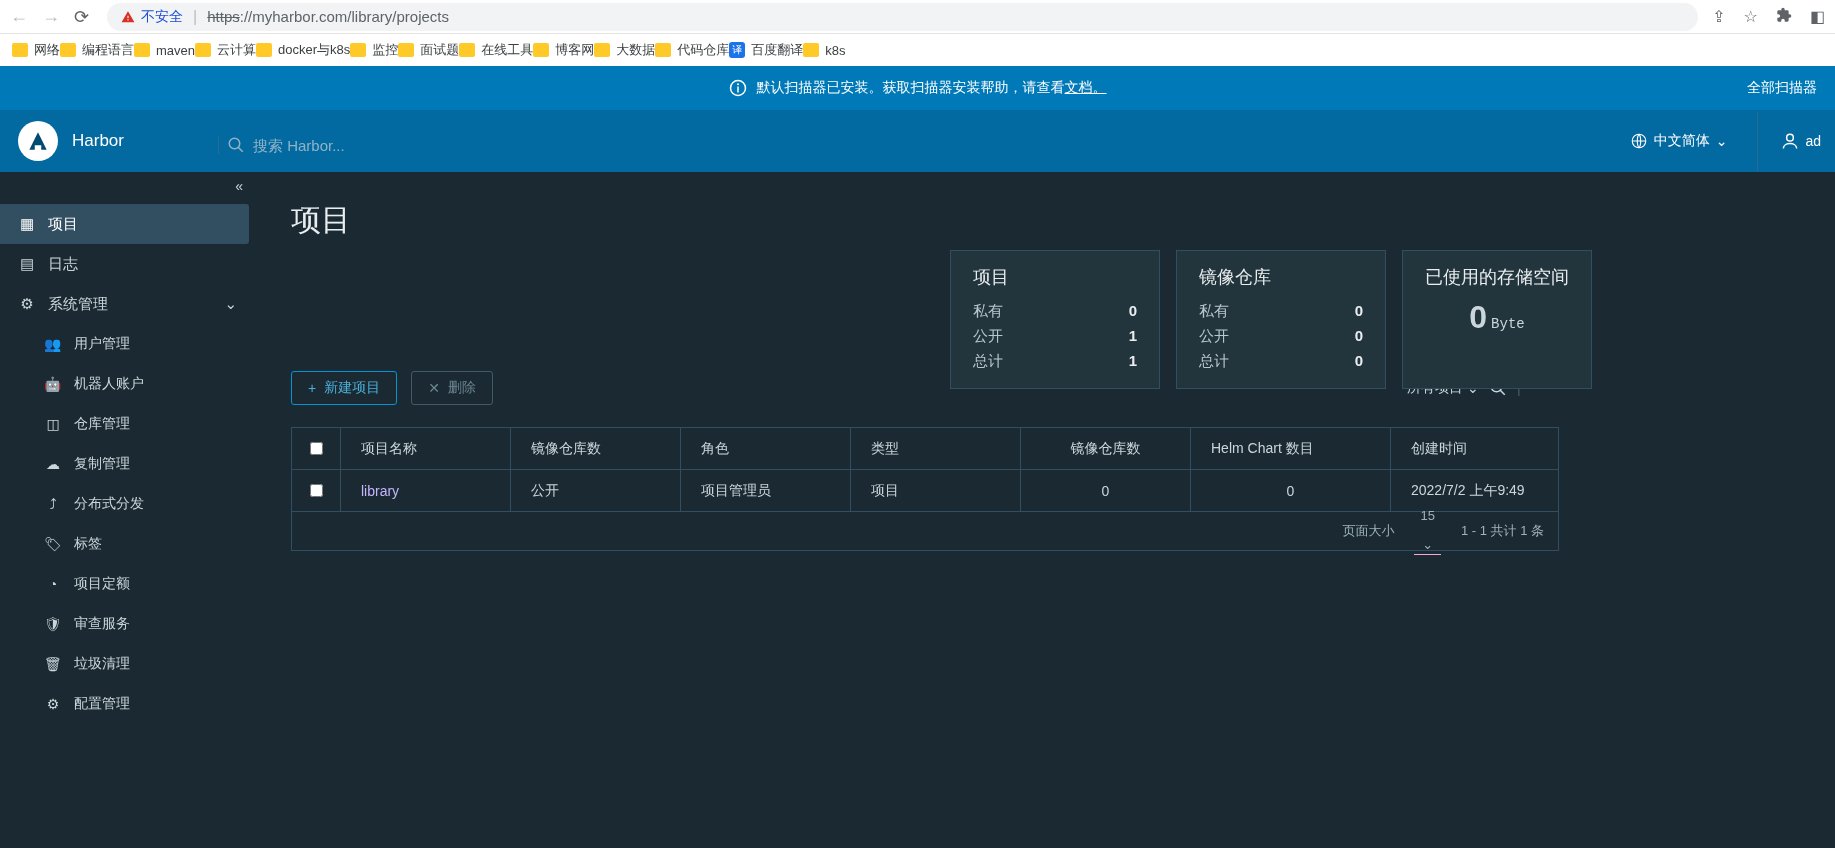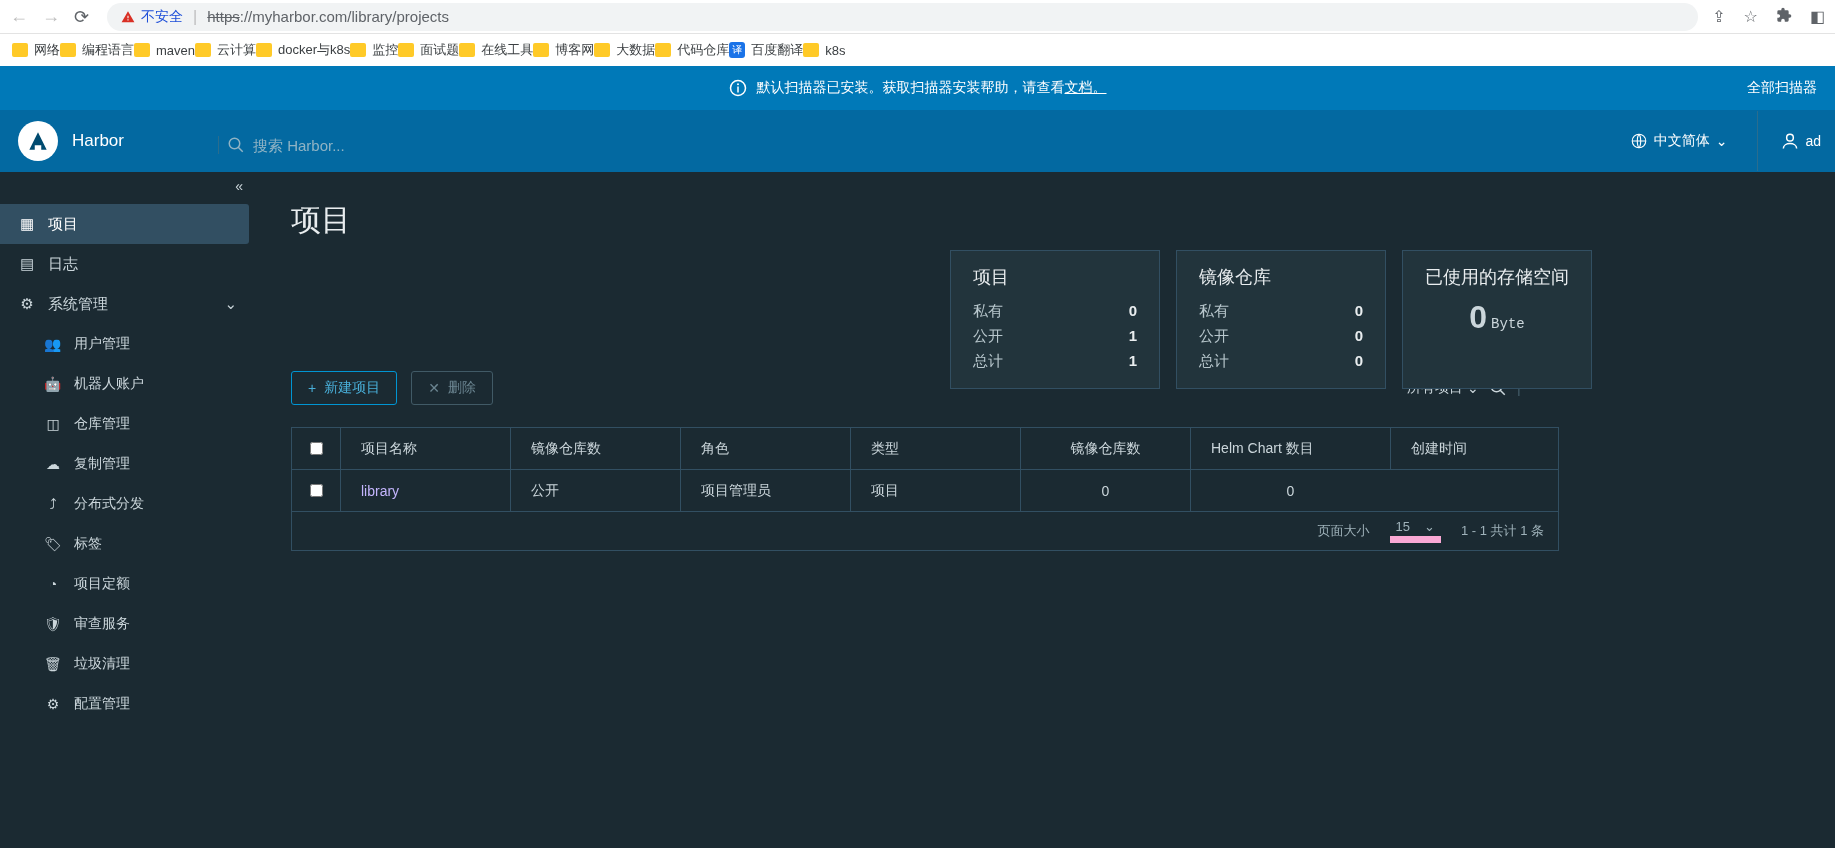--- a/index.html
+++ b/index.html
@@ -79,21 +79,21 @@
 .c-role { width:170px;}
 .c-type { width:170px;}
 .c-repo { width:170px; justify-content:center;}
 .c-helm { width:200px; }
 .c-time { flex:1;}
 .dg-row .c-helm {justify-content:center;}
 .link { color:#c4b5fd;}
 input[type=checkbox]{ width:15px; height:15px; accent-color:#49afd9; background:transparent;}
 
 .dg-footer { display:flex; align-items:center; justify-content:flex-end; height:38px; font-size:13px; color:#9fb2ba; gap:20px; padding-right:14px;}
-.page-size { border-bottom:7px solid #f9a8d4; padding:0 6px 2px; display:flex; gap:14px; align-items:center;}
+.page-size { border-bottom:1px solid #f9a8d4; padding:0 6px 2px; display:flex; gap:14px; align-items:center;flex-direction:column;}
 
 svg { display:block;}
 </style>
 </head>
 <body>
 
 <div class="browser-bar">
   <span class="nav-arrow disabled">←</span>
   <span class="nav-arrow disabled">→</span>
   <span class="nav-arrow">⟳</span>
@@ -360,20 +360,21 @@
       <div class="dg-row">
         <div class="dg-cell c-chk">
             <input type="checkbox" style="">
           </div>
         <div class="dg-cell c-name link">library</div>
         <div class="dg-cell c-access">公开</div>
         <div class="dg-cell c-role">项目管理员</div>
         <div class="dg-cell c-type">项目</div>
         <div class="dg-cell c-repo">0</div>
         <div class="dg-cell c-helm">0</div>
+        <div class="dg-cell c-time">2022/7/2 上午9:49</div>
       </div>
       <div class="dg-footer">
         <span>页面大小</span>
         <span class="page-size">
             <span>15</span>
             <span>⌄</span>
           </span>
         <span>1 - 1 共计 1 条</span>
       </div>
     </div>

